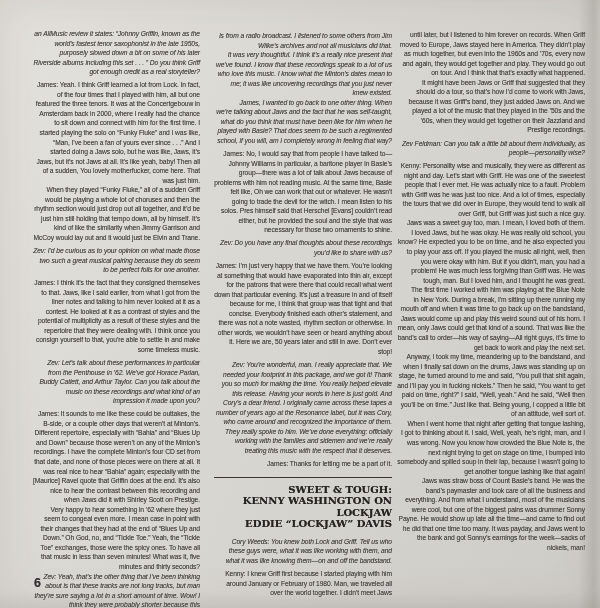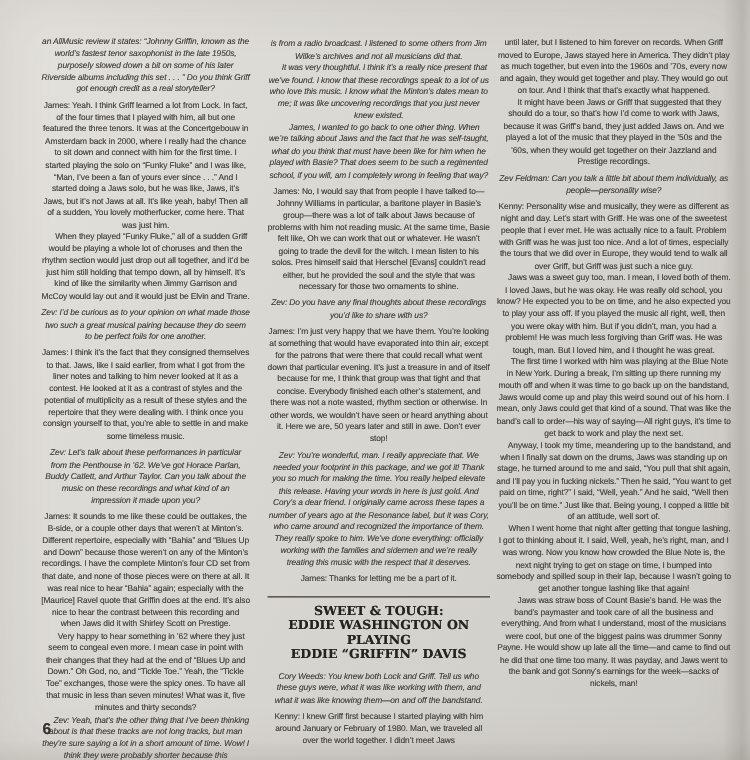--- a/index.html
+++ b/index.html
@@ -33,21 +33,21 @@
     background: linear-gradient(to bottom, rgba(88,84,76,0) 0%, rgba(88,84,76,0.08) 100%);
     pointer-events: none;
   }
   .col {
     position: absolute;
     top: 29px;
     color: var(--ink, #46443f);
     font-size: 6.7px;
     line-height: 9.55px;
     letter-spacing: -0.08px;
-    text-align: center;
+    text-align: right;
     text-shadow: 0 0 0.45px rgba(70, 66, 60, 0.55);
   }
   .col1 { left: 33px;  width: 167px; }
   .col2 { left: 214px; width: 178px; top: 31px; }
   .col3 { left: 397px; width: 188px; top: 30px; }
   p.para {
     margin: 3.5px 0 0 0;
   }
   p.para:first-child { margin-top: 0; }
   p.q { font-style: italic; }
@@ -100,22 +100,22 @@
     <p class="para q cont">It was very thoughtful. I think it’s a really nice present that we’ve found. I know that these recordings speak to a lot of us who love this music. I know what the Minton’s dates mean to me; it was like uncovering recordings that you just never knew existed.</p>
     <p class="para q cont">James, I wanted to go back to one other thing. When we’re talking about Jaws and the fact that he was self-taught, what do you think that must have been like for him when he played with Basie? That does seem to be such a regimented school, if you will, am I completely wrong in feeling that way?</p>
     <p class="para">James: No, I would say that from people I have talked to—Johnny Williams in particular, a baritone player in Basie’s group—there was a lot of talk about Jaws because of problems with him not reading music. At the same time, Basie felt like, Oh we can work that out or whatever. He wasn’t going to trade the devil for the witch. I mean listen to his solos. Pres himself said that Herschel [Evans] couldn’t read either, but he provided the soul and the style that was necessary for those two ornaments to shine.</p>
     <p class="para q">Zev: Do you have any final thoughts about these recordings you’d like to share with us?</p>
     <p class="para">James: I’m just very happy that we have them. You’re looking at something that would have evaporated into thin air, except for the patrons that were there that could recall what went down that particular evening. It’s just a treasure in and of itself because for me, I think that group was that tight and that concise. Everybody finished each other’s statement, and there was not a note wasted, rhythm section or otherwise. In other words, we wouldn’t have seen or heard anything about it. Here we are, 50 years later and still in awe. Don’t ever stop!</p>
     <p class="para q">Zev: You’re wonderful, man. I really appreciate that. We needed your footprint in this package, and we got it! Thank you so much for making the time. You really helped elevate this release. Having your words in here is just gold. And Cory’s a dear friend. I originally came across these tapes a number of years ago at the Resonance label, but it was Cory, who came around and recognized the importance of them. They really spoke to him. We’ve done everything: officially working with the families and sidemen and we’re really treating this music with the respect that it deserves.</p>
     <p class="para">James: Thanks for letting me be a part of it.</p>
 
     <div class="heading-block">
       <div class="h-line">SWEET &amp; TOUGH:</div>
-      <div class="h-line">EDDIE WASHINGTON ON PLAYING</div>
-      <div class="h-line">EDDIE “GRIFFIN” DAVIS</div>
+      <div class="h-line">KENNY WASHINGTON ON LOCKJAW</div>
+      <div class="h-line">EDDIE “LOCKJAW” DAVIS</div>
     </div>
 
     <p class="para q">Cory Weeds: You knew both Lock and Griff. Tell us who these guys were, what it was like working with them, and what it was like knowing them—on and off the bandstand.</p>
     <p class="para">Kenny: I knew Griff first because I started playing with him around January or February of 1980. Man, we traveled all over the world together. I didn’t meet Jaws</p>
   </div>
 
   <div class="col col3">
     <p class="para">until later, but I listened to him forever on records. When Griff moved to Europe, Jaws stayed here in America. They didn’t play as much together, but even into the 1960s and ’70s, every now and again, they would get together and play. They would go out on tour. And I think that that’s exactly what happened.</p>
     <p class="para cont">It might have been Jaws or Griff that suggested that they should do a tour, so that’s how I’d come to work with Jaws, because it was Griff’s band, they just added Jaws on. And we played a lot of the music that they played in the ’50s and the ’60s, when they would get together on their Jazzland and Prestige recordings.</p>
     <p class="para q">Zev Feldman: Can you talk a little bit about them individually, as people—personality wise?</p>

